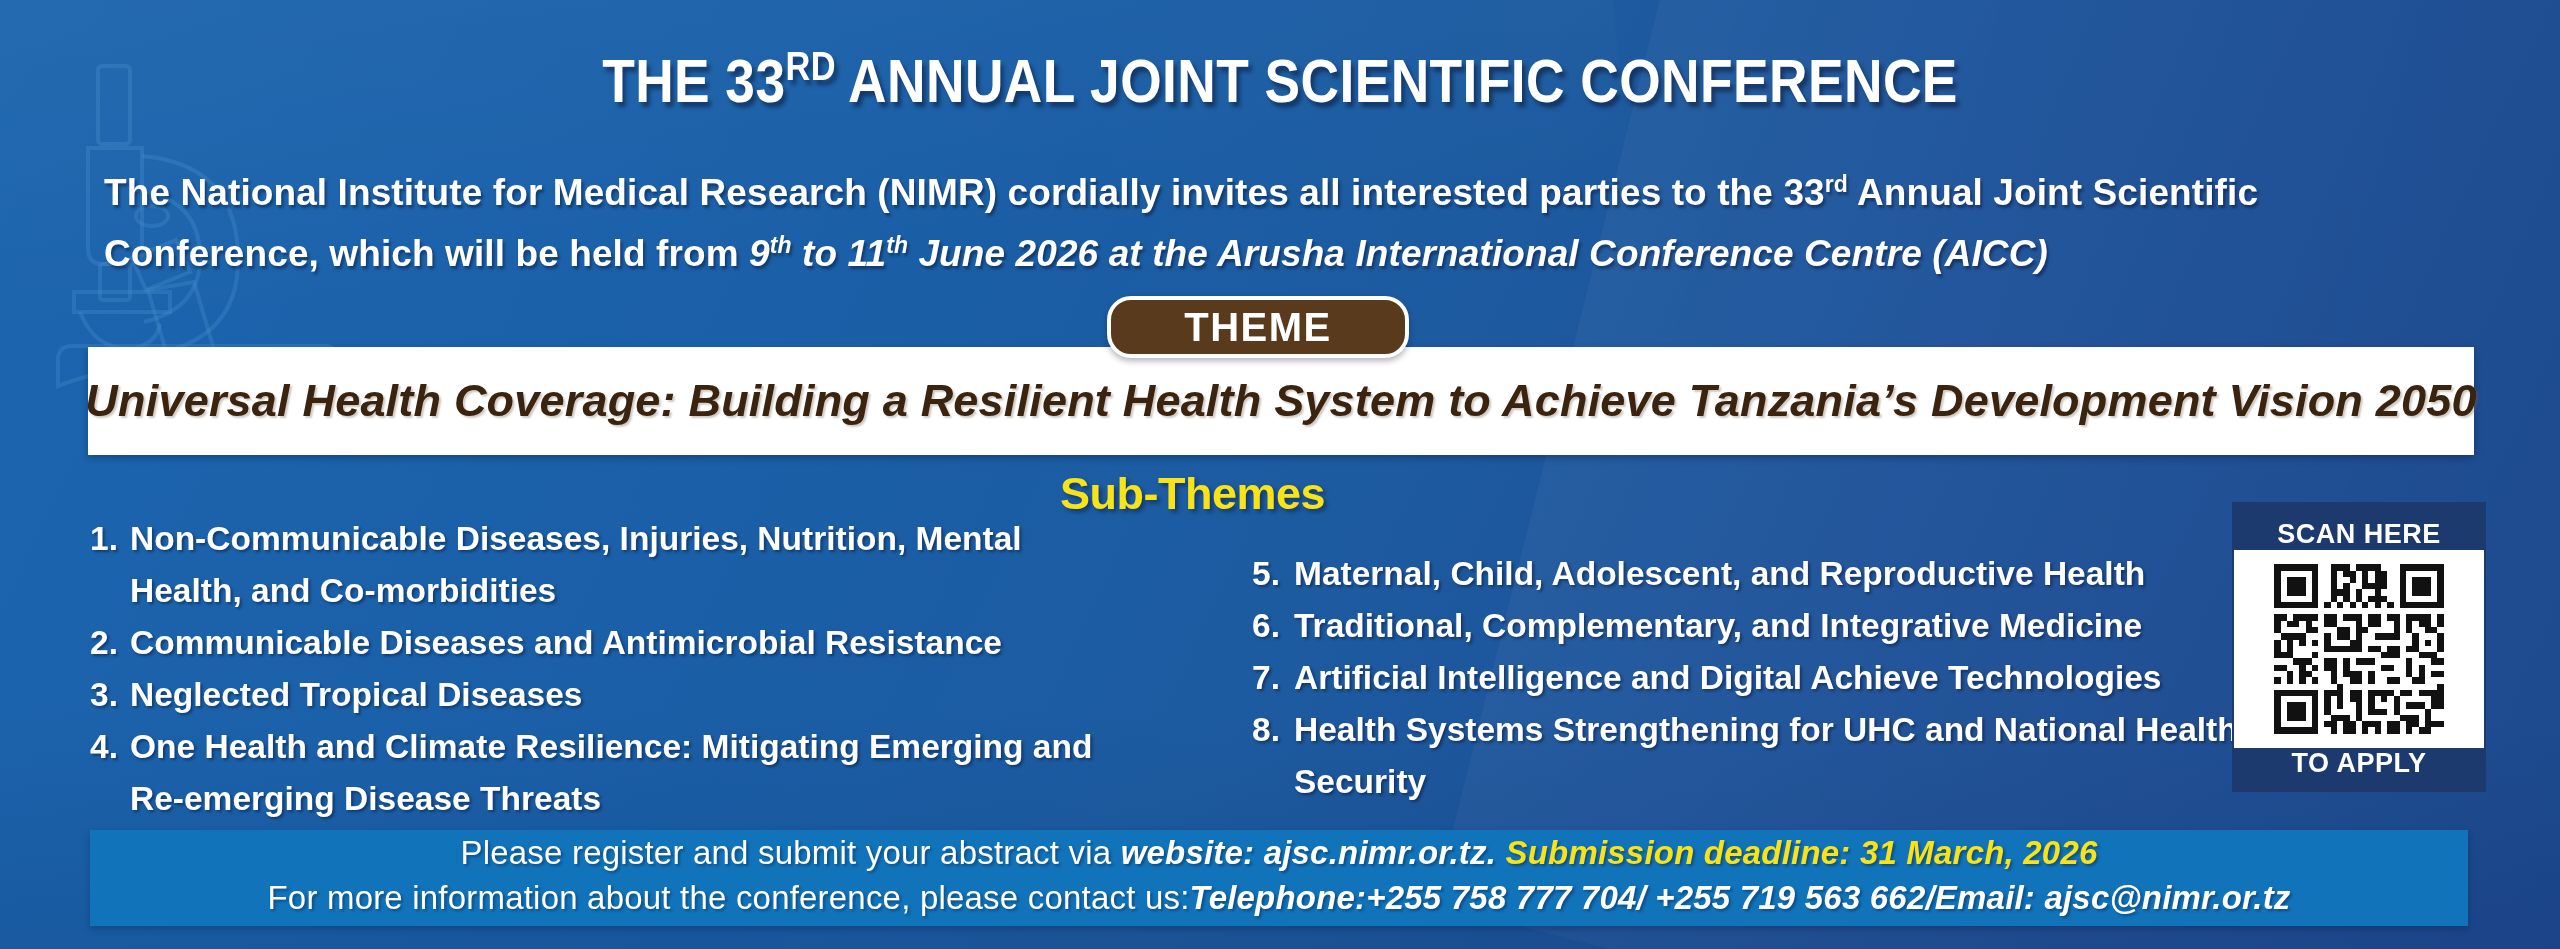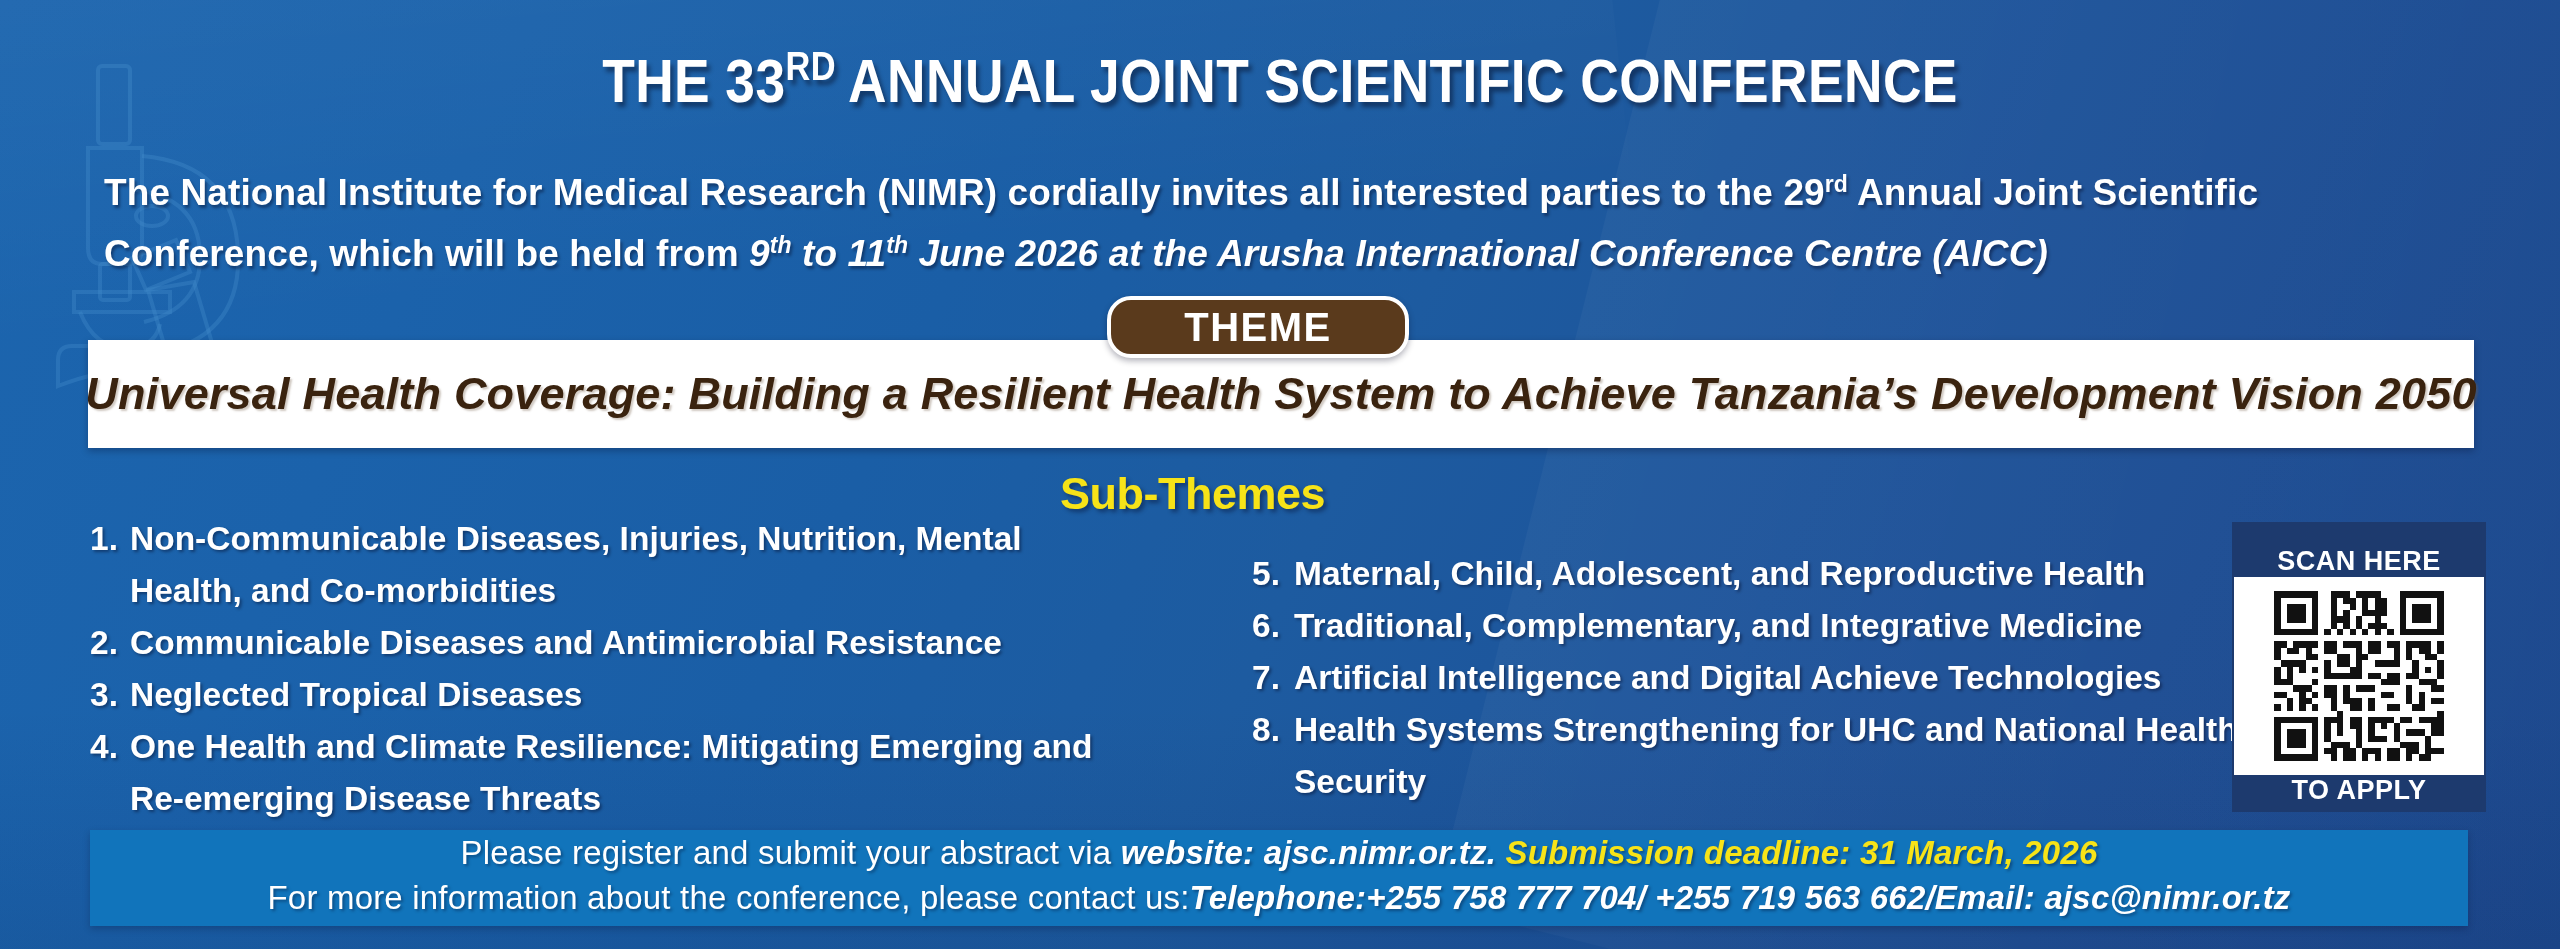--- a/index.html
+++ b/index.html
@@ -124,21 +124,21 @@
     color: #ffffff;
     font-weight: bold;
     font-size: 40px;
     letter-spacing: 1.5px;
     font-family: "Liberation Sans", sans-serif;
   }
 
   
   #theme-bar {
     position: absolute;
-    top: 340px;
+    top: 347px;
     left: 88px;
     width: 2386px;
     height: 108px;
     background: #ffffff;
     display: flex;
     align-items: center;
     justify-content: center;
     box-shadow: 0 3px 7px rgba(0,0,30,0.28);
   }
   #theme-bar span {
@@ -203,24 +203,23 @@
   #qr-panel {
     position: absolute;
     top: 502px;
     left: 2232px;
     width: 254px;
     height: 290px;
     background: #1d3a6e;
     display: flex;
     flex-direction: column;
     align-items: center;
-    justify-content: flex-end;
+    justify-content: center;
     padding: 9px 0 6px 0;
     box-sizing: border-box;
-    margin-top: 20px;
   }
   #qr-scan-label, #qr-apply-label {
     color: #ffffff;
     font-family: "Liberation Sans", sans-serif;
     font-weight: bold;
     font-size: 27px;
     letter-spacing: 0.5px;
   }
   #qr-white-box {
     width: 250px;
@@ -288,21 +287,21 @@
       </g>
     </svg>
   </div>
 
   <div id="title">
     <span>THE 33</span><span class="ord">RD</span><span class="sp"></span><span>ANNUAL JOINT SCIENTIFIC CONFERENCE</span>
   </div>
 
   <div id="intro">
     <div class="line line1">
-      <span>The National Institute for Medical Research (NIMR) cordially invites all interested parties to the 29</span><span class="sup">rd</span><span> Annual Joint Scientific</span>
+      <span>The National Institute for Medical Research (NIMR) cordially invites all interested parties to the 33</span><span class="sup">rd</span><span> Annual Joint Scientific</span>
     </div>
     <div class="line line2">
       <span>Conference, which will be held from </span><span class="it">9</span><span class="it sup">th</span><span class="it"> to 11</span><span class="it sup">th</span><span class="it"> June  2026 at the Arusha International Conference Centre (AICC)</span>
     </div>
   </div>
 
   <div id="theme-badge">
     <span>THEME</span>
   </div>
 

